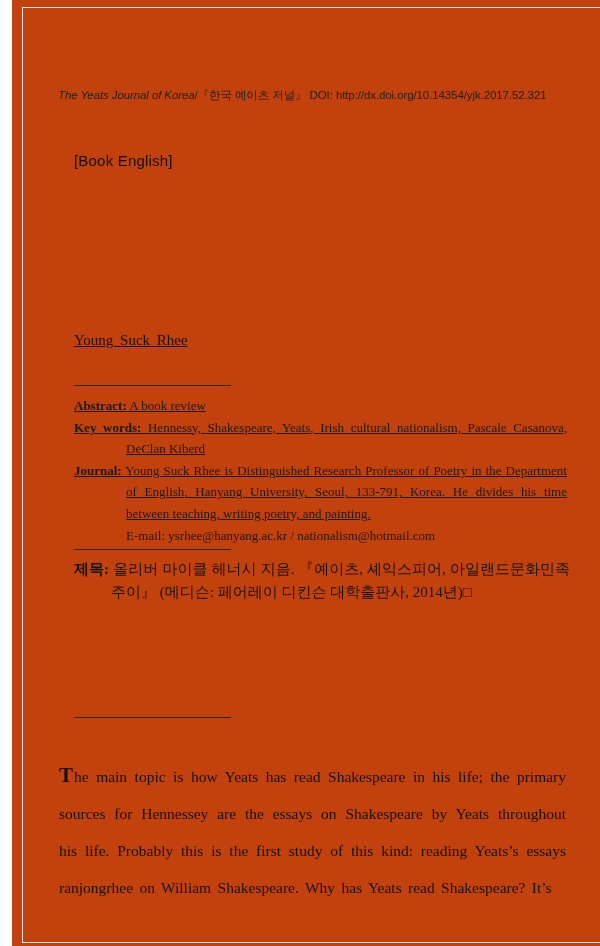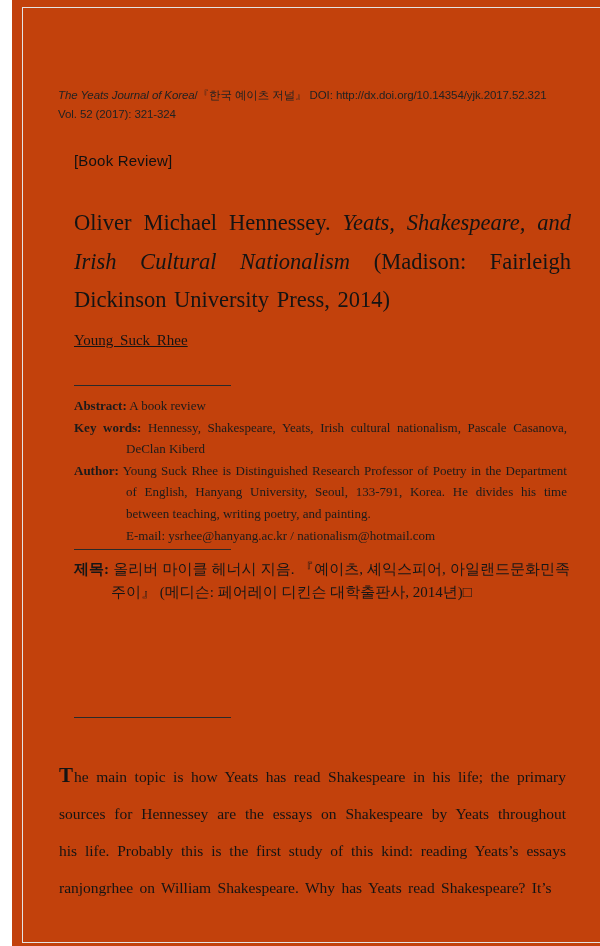--- a/index.html
+++ b/index.html
@@ -61,21 +61,21 @@
   .rule-1 { top: 385px; }
   .rule-2 { top: 549px; }
   .rule-3 { top: 717px; }
 
   
   .abstract-block {
     position: absolute; left: 62px; top: 395px; width: 493px;
     font-size: 13px; line-height: 21.6px;
     text-align: justify; color: #1b1b1b;
   }
-  .abstract-block p.hang { padding-left: 52px; text-indent: -52px; }
+  .abstract-block p.hang { padding-left: 52px; text-indent: -52px; text-decoration: underline; }
   .abstract-block p.email-line { padding-left: 52px; }
   .lbl { font-weight: bold; }
 
   
   .korean-block {
     position: absolute; left: 62px; top: 558px; width: 496px;
     font-size: 15px; line-height: 23px;
     text-align: justify; color: #161616;
   }
   .korean-block p.hang { padding-left: 37px; text-indent: -37px; }
@@ -92,35 +92,33 @@
   }
 </style>
 </head>
 <body>
 
 <div class="sheet">
   <div class="sheet-edge"></div>
 
   <div class="journal-header">
     <div><span class="it">The Yeats Journal of Korea</span><span>/『한국 예이츠 저널』 DOI: http://dx.doi.org/10.14354/yjk.2017.52.321</span></div>
-    <div>Vol. 52 (2017): 321-324</div>
   </div>
 
-  <div class="section-label">[Book Review]</div>
+  <div class="section-label">[Book English]</div>
 
-  <div class="paper-title"><span>Oliver Michael Hennessey. </span><span class="it">Yeats, Shakespeare, and Irish Cultural Nationalism</span><span> (Madison: Fairleigh Dickinson University Press, 2014)</span></div>
 
   <div class="byline">Young Suck Rhee</div>
 
   <div class="rule rule-1"></div>
 
   <div class="abstract-block">
     <p class="hang"><span class="lbl">Abstract:</span> <span>A book review</span></p>
     <p class="hang"><span class="lbl">Key words:</span> <span>Hennessy, Shakespeare, Yeats, Irish cultural nationalism, Pascale Casanova, DeClan Kiberd</span></p>
-    <p class="hang"><span class="lbl">Author:</span> <span>Young Suck Rhee is Distinguished Research Professor of Poetry in the Department of English, Hanyang University, Seoul, 133-791, Korea. He divides his time between teaching, writing poetry, and painting.</span></p>
+    <p class="hang"><span class="lbl">Journal:</span> <span>Young Suck Rhee is Distinguished Research Professor of Poetry in the Department of English, Hanyang University, Seoul, 133-791, Korea. He divides his time between teaching, writing poetry, and painting.</span></p>
     <p class="email-line"><span>E-mail:</span> <span>ysrhee@hanyang.ac.kr / nationalism@hotmail.com</span></p>
   </div>
 
   <div class="rule rule-2"></div>
 
   <div class="korean-block">
     <p class="hang"><span class="lbl">제목:</span> <span>올리버 마이클 헤너시 지음. 『예이츠, 셰익스피어, 아일랜드문화민족주이』 (메디슨: 페어레이 디킨슨 대학출판사, 2014년)□</span></p>
   </div>
 
   <div class="rule rule-3"></div>

